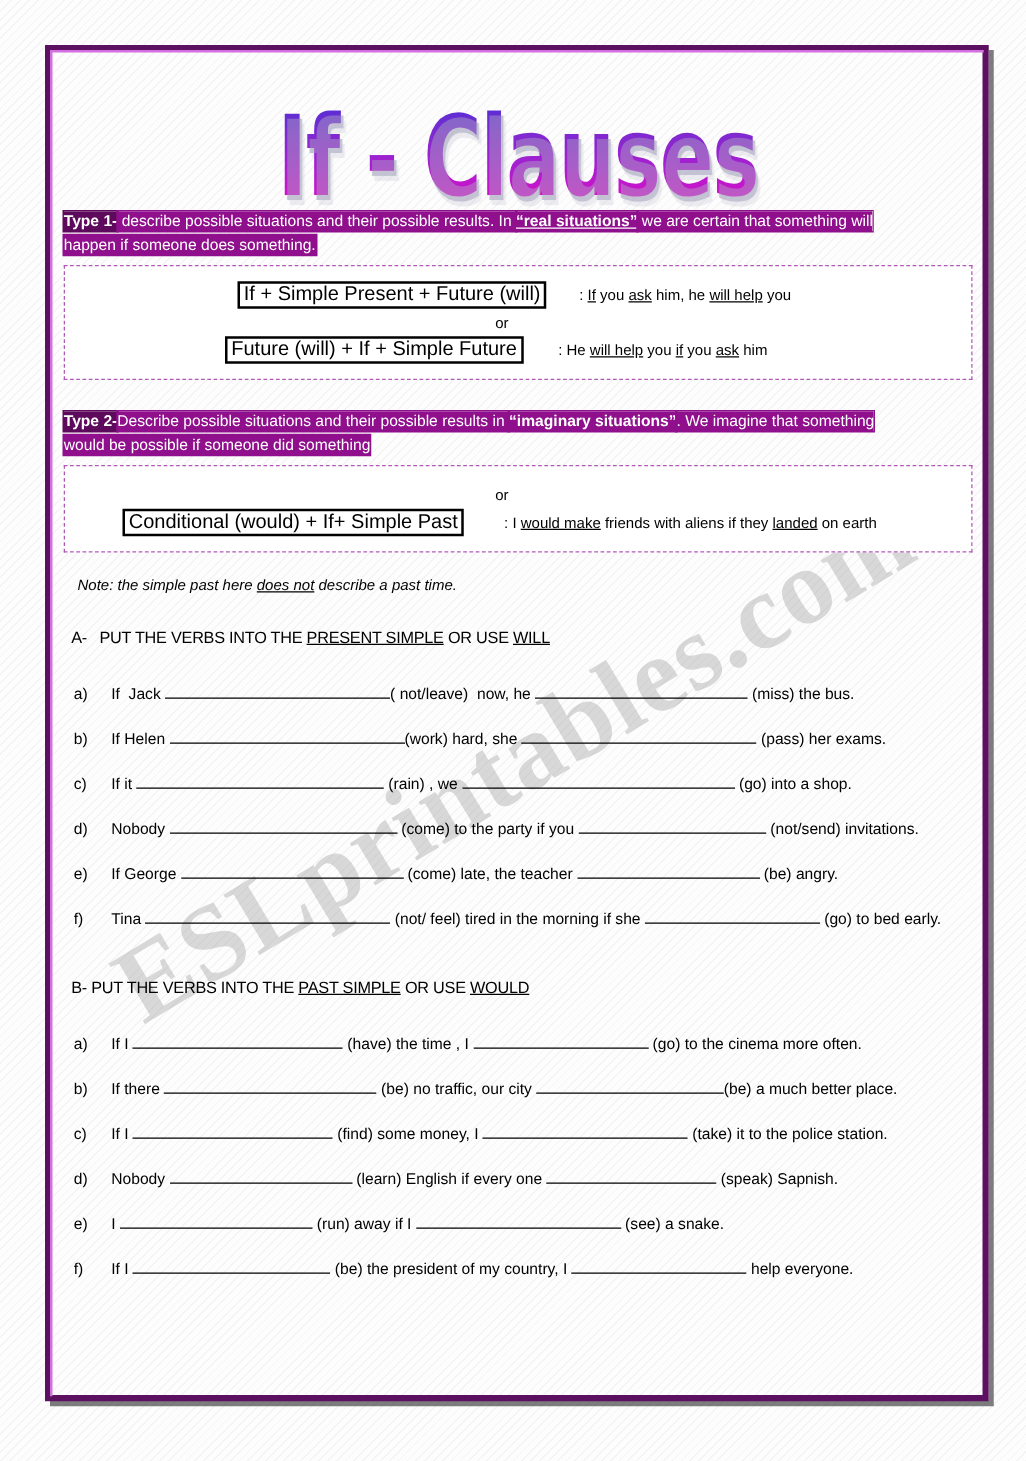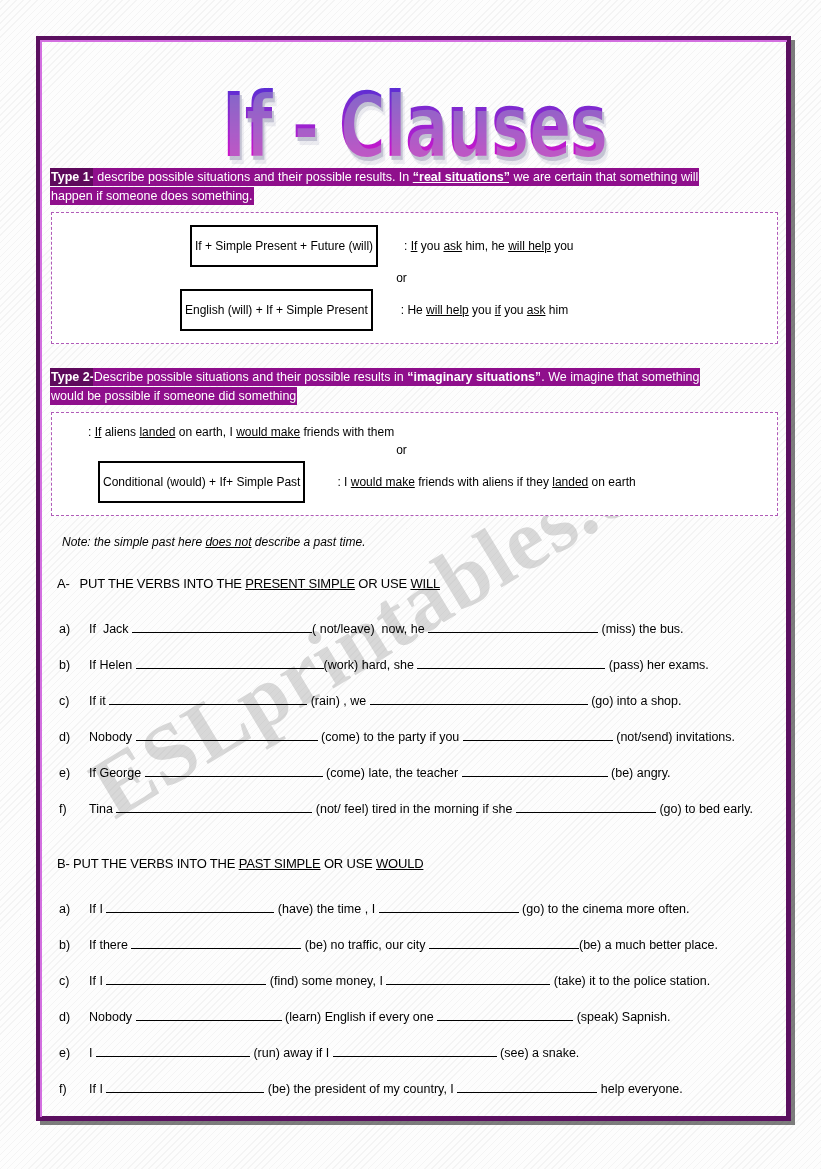--- a/index.html
+++ b/index.html
@@ -140,22 +140,22 @@
   }
   .formula-row {
     display: flex;
     align-items: center;
     font-size: 12.5px;
     color: #000;
     margin-bottom: 2px;
   }
   .formula-row .pattern {
     border: 2px solid #000;
-    padding: 12px 3px;
-    font-size: 12px;
+    padding: 0px 3px;
+    font-size: 16px;
     white-space: nowrap;
     background: #fff;
   }
   .formula-row .example {
     white-space: nowrap;
     font-size: 12px;
   }
   .fr-1 .pattern { margin-left: 128px; }
   .fr-1 .example { margin-left: 26px; }
   .fr-3 .pattern { margin-left: 118px; }
@@ -233,33 +233,32 @@
     <span class="hl">happen if someone does something.</span>
   </div>
 
   <div class="formula-box">
     <div class="formula-row fr-1">
       <span class="pattern">If + Simple Present + Future (will)</span>
       <span class="example">: <u>If</u> you <u>ask</u> him, he <u>will help</u> you</span>
     </div>
     <div class="or-row">or</div>
     <div class="formula-row fr-3">
-      <span class="pattern">English (will) + If + Simple Present</span>
+      <span class="pattern">Future (will) + If + Simple Future</span>
       <span class="example">: He <u>will help</u> you <u>if</u> you <u>ask</u> him</span>
     </div>
   </div>
 
   <div class="type-block" style="margin-top:24px;">
     <span class="hl tag">Type 2-</span><span class="hl">Describe possible situations and their possible results in </span><span class="hl quoted2">“imaginary situations”</span><span class="hl">. We imagine that something</span><br>
     <span class="hl">would be possible if someone did something</span>
   </div>
 
   <div class="formula-box">
     <div class="formula-row fr-b1">
-      <span class="example">: <u>If</u> aliens <u>landed</u> on earth, I <u>would make</u> friends with them</span>
     </div>
     <div class="or-row">or</div>
     <div class="formula-row fr-b3">
       <span class="pattern">Conditional (would) + If+ Simple Past</span>
       <span class="example">: I <u>would make</u> friends with aliens if they <u>landed</u> on earth</span>
     </div>
   </div>
 
   <div class="note-line"><span>Note: the simple past here </span><u>does not</u><span> describe a past time.</span></div>
 

